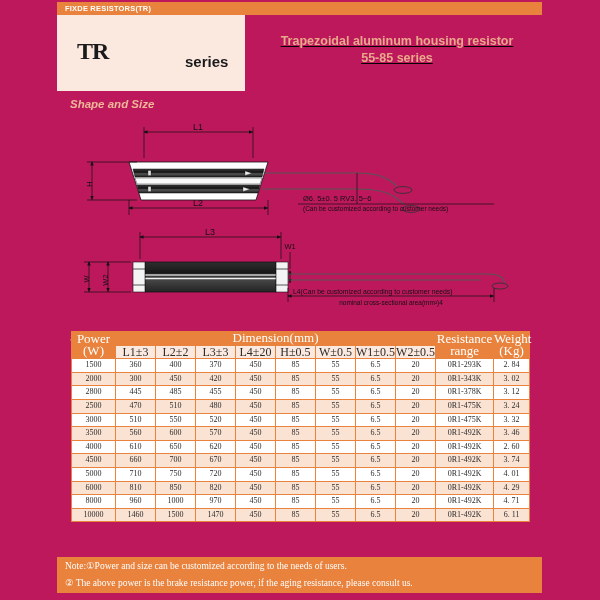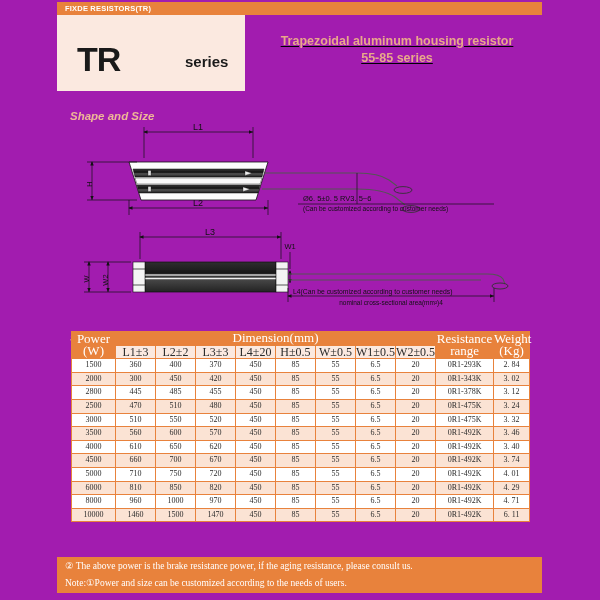--- a/index.html
+++ b/index.html
@@ -11,21 +11,21 @@
     height: 600px;
     background: #ffffff;
     font-family: "Liberation Serif", serif;
     overflow: hidden;
     position: relative;
   }
   .page {
     position: absolute;
     left: 0; top: 0;
     width: 600px; height: 600px;
-    background: #a21caf;
+    background: #be185d;
   }
 
   
   .topbar {
     position: absolute;
     left: 57px; top: 2px;
     width: 485px; height: 13px;
     background: #e8823c;
   }
   .topbar-label {
@@ -41,23 +41,23 @@
 
   
   .logo-block {
     position: absolute;
     left: 57px; top: 15px;
     width: 188px; height: 76px;
     background: #fbe9e0;
   }
   .logo-tr {
     position: absolute;
-    left: 20px; top: 24px;
-    font-family: Liberation Sans, sans-serif;
-    font-size: 34px;
+    left: 20px; top: 16px;
+    font-family: Liberation Serif, serif;
+    font-size: 24px;
     font-weight: bold;
     color: #1a1a1a;
     letter-spacing: -1px;
     line-height: 40px;
   }
   .logo-series {
     position: absolute;
     left: 88px; top: 38px;
     font-family: "Liberation Sans", sans-serif;
     font-size: 15px;
@@ -85,21 +85,21 @@
 
   
   .sect-head {
     position: absolute;
     font-family: "Liberation Sans", sans-serif;
     font-size: 11.5px;
     font-weight: bold;
     font-style: italic;
     color: #eeb797;
   }
-  .sect-shape { left: 70px; top: 98px; margin-top: 12px; }
+  .sect-shape { left: 70px; top: 98px; }
   .sect-spec  { left: 70px; top: 311px; margin-top: 20px; }
 
   
   .draw {
     position: absolute;
     left: 57px; top: 116px;
     width: 486px; height: 192px;
   }
   .draw svg { display: block; }
 
@@ -419,21 +419,21 @@
             <td>4000</td>
             <td>610</td>
             <td>650</td>
             <td>620</td>
             <td>450</td>
             <td>85</td>
             <td>55</td>
             <td>6.5</td>
             <td>20</td>
             <td>0R1-492K</td>
-            <td>3. 40</td>
+            <td>2. 60</td>
           </tr>
           <tr class="alt">
             <td>4500</td>
             <td>660</td>
             <td>700</td>
             <td>670</td>
             <td>450</td>
             <td>85</td>
             <td>55</td>
             <td>6.5</td>
@@ -491,17 +491,17 @@
             <td>6.5</td>
             <td>20</td>
             <td>0R1-492K</td>
             <td>6. 11</td>
           </tr>
         </tbody>
     </table>
   </div>
 
   <div class="note">
+    <div class="note-line">Note:①Power and size can be customized according to the needs of users.</div>
     <div class="note-line">② The above power is the brake resistance power, if the aging resistance, please consult us.</div>
-    <div class="note-line">Note:①Power and size can be customized according to the needs of users.</div>
   </div>
 
 </div>
 
 </body></html>

